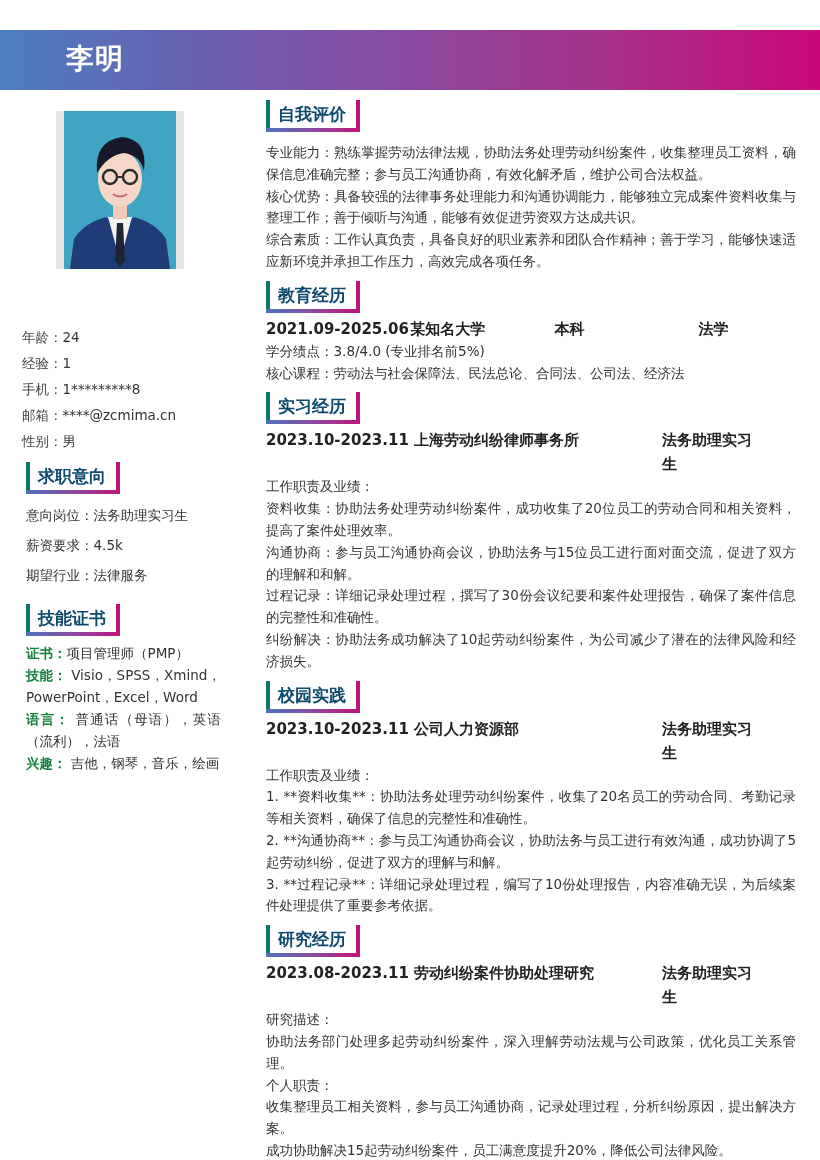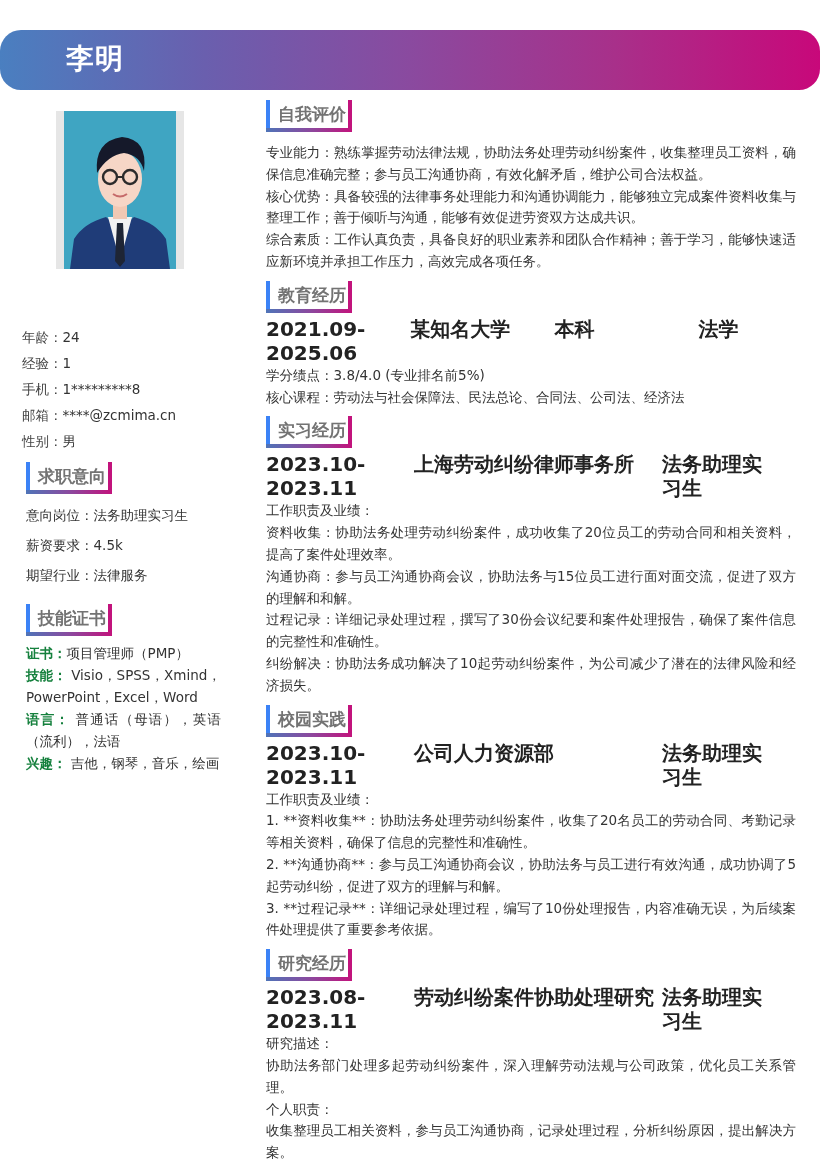--- a/index.html
+++ b/index.html
@@ -2,21 +2,20 @@
 <html><head>
 <meta charset="utf-8">
 <style>
   * { box-sizing: border-box; margin: 0; padding: 0; }
   html, body { width: 820px; height: 1160px; background: #ffffff; }
   body { font-family: "DejaVu Sans", "Liberation Sans", sans-serif; color: #333333; position: relative; overflow: hidden; }
 
   .banner {
     position: absolute; left: 0; top: 30px; width: 820px; height: 60px;
     background: linear-gradient(90deg, #4a7fc0 0%, #6a5fae 25%, #8a4a9f 50%, #a8308a 75%, #c8087a 100%);
-    border-radius: 21px;
   }
   .banner .name {
     position: absolute; left: 66px; top: 10px;
     color: #ffffff; font-size: 28px; font-weight: bold; letter-spacing: 1px; line-height: 38px;
   }
 
   .photo-frame {
     position: absolute; left: 56px; top: 111px; width: 128px; height: 158px;
     background: #e6e6e6;
   }
@@ -24,39 +23,39 @@
     position: absolute; left: 8px; top: 0; width: 112px; height: 158px;
     background: #3fa5c2; overflow: hidden;
   }
 
   .info { position: absolute; left: 22px; top: 324px; width: 200px; }
   .info .row { font-size: 13.5px; line-height: 26px; color: #333; }
   .info .row .k { color: #444; }
 
   .sec-title {
     display: inline-block; position: relative;
-    padding: 0 2px 0 8px; height: 32px; line-height: 28px;
-    font-size: 17px; font-weight: bold; color: #737373;
-    border-left: 4px solid #3b82f6; border-right: 4px solid #c2137c;
+    padding: 0 10px 0 8px; height: 32px; line-height: 28px;
+    font-size: 17px; font-weight: bold; color: #0c4a6e;
+    border-left: 4px solid #0f766e; border-right: 4px solid #c2137c;
   }
   .sec-title::after {
     content: ""; position: absolute; left: -4px; right: -4px; bottom: 0; height: 4px;
     background: linear-gradient(90deg, #4f74b8, #8a4a9f, #c2137c);
   }
 
   .left-sec { position: absolute; left: 26px; width: 195px; }
   .left-sec .lines { margin-top: 6px; }
   .left-sec .line { font-size: 13.5px; line-height: 30px; color: #333; }
   .skills { margin-top: 6px; font-size: 13.5px; line-height: 22px; color: #333; text-align: justify; word-break: break-all; }
   .skills .k { font-weight: bold; color: #15803d; }
 
   .main { position: absolute; left: 266px; width: 530px; }
   .main .sec { margin-bottom: 8px; }
   .main .p { font-size: 13.5px; line-height: 21.8px; color: #333; text-align: justify; word-break: break-all; }
-  .headrow { display: flex; font-size: 20px; font-weight: bold; color: #222; line-height: 24px; margin-top: 4px; }
+  .headrow { display: flex; font-size: 15px; font-weight: bold; color: #222; line-height: 24px; margin-top: 4px; }
   .headrow .c1 { width: 148px; }
   .headrow .c2 { width: 148px; }
   .headrow .c3 { width: 100px; }
   .headrow.wide .c2 { width: 248px; }
 </style>
 </head>
 <body>
 
 <div class="banner">
   <div class="name">李明</div>

